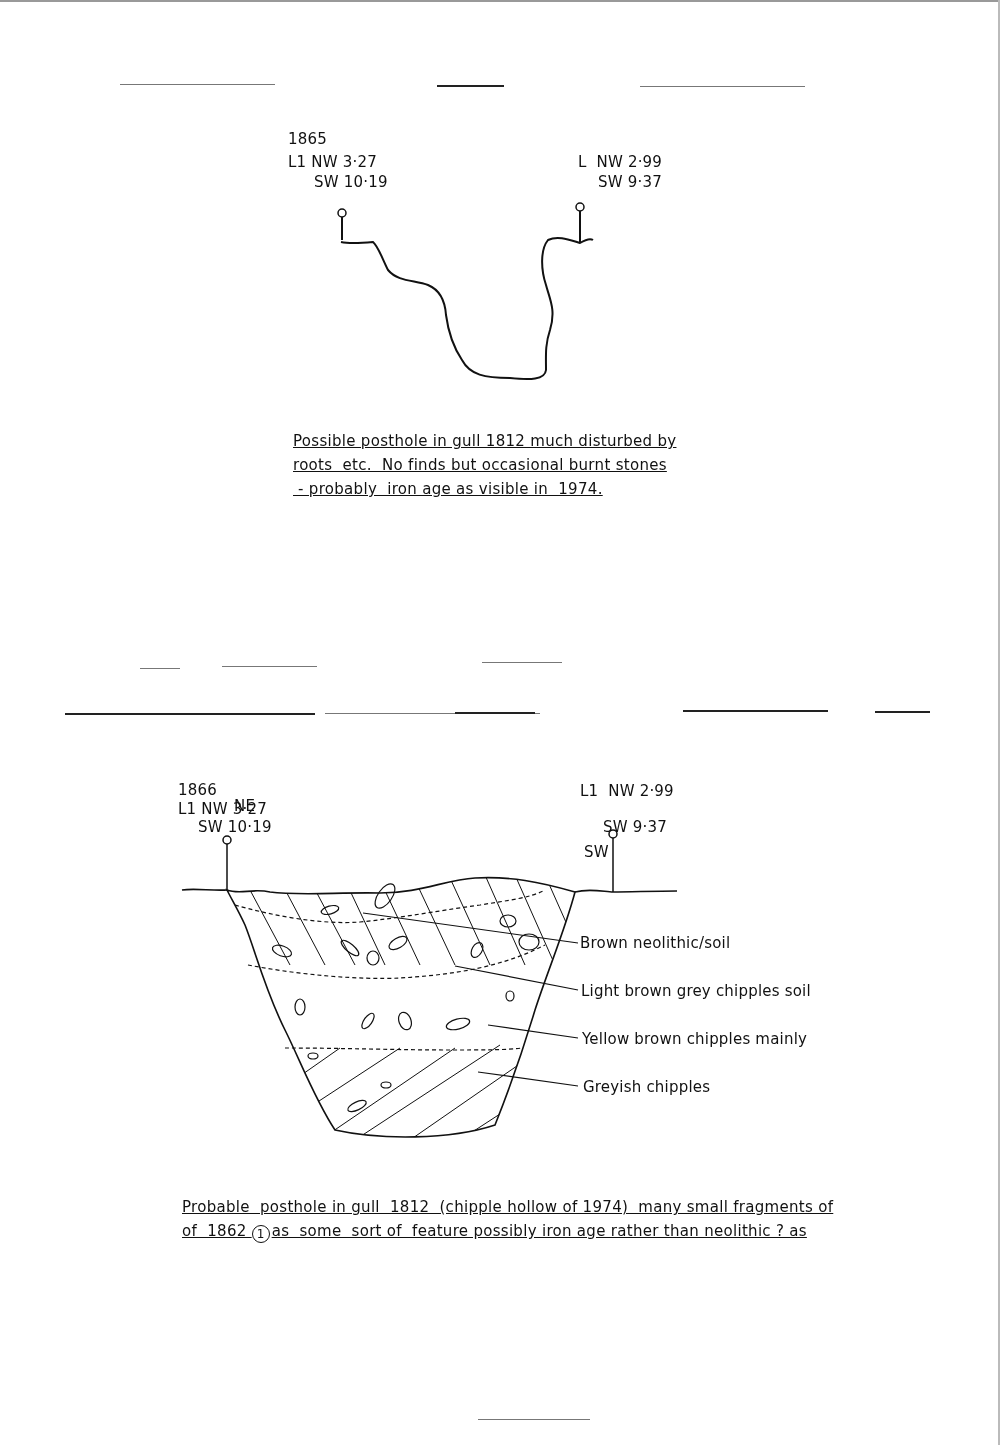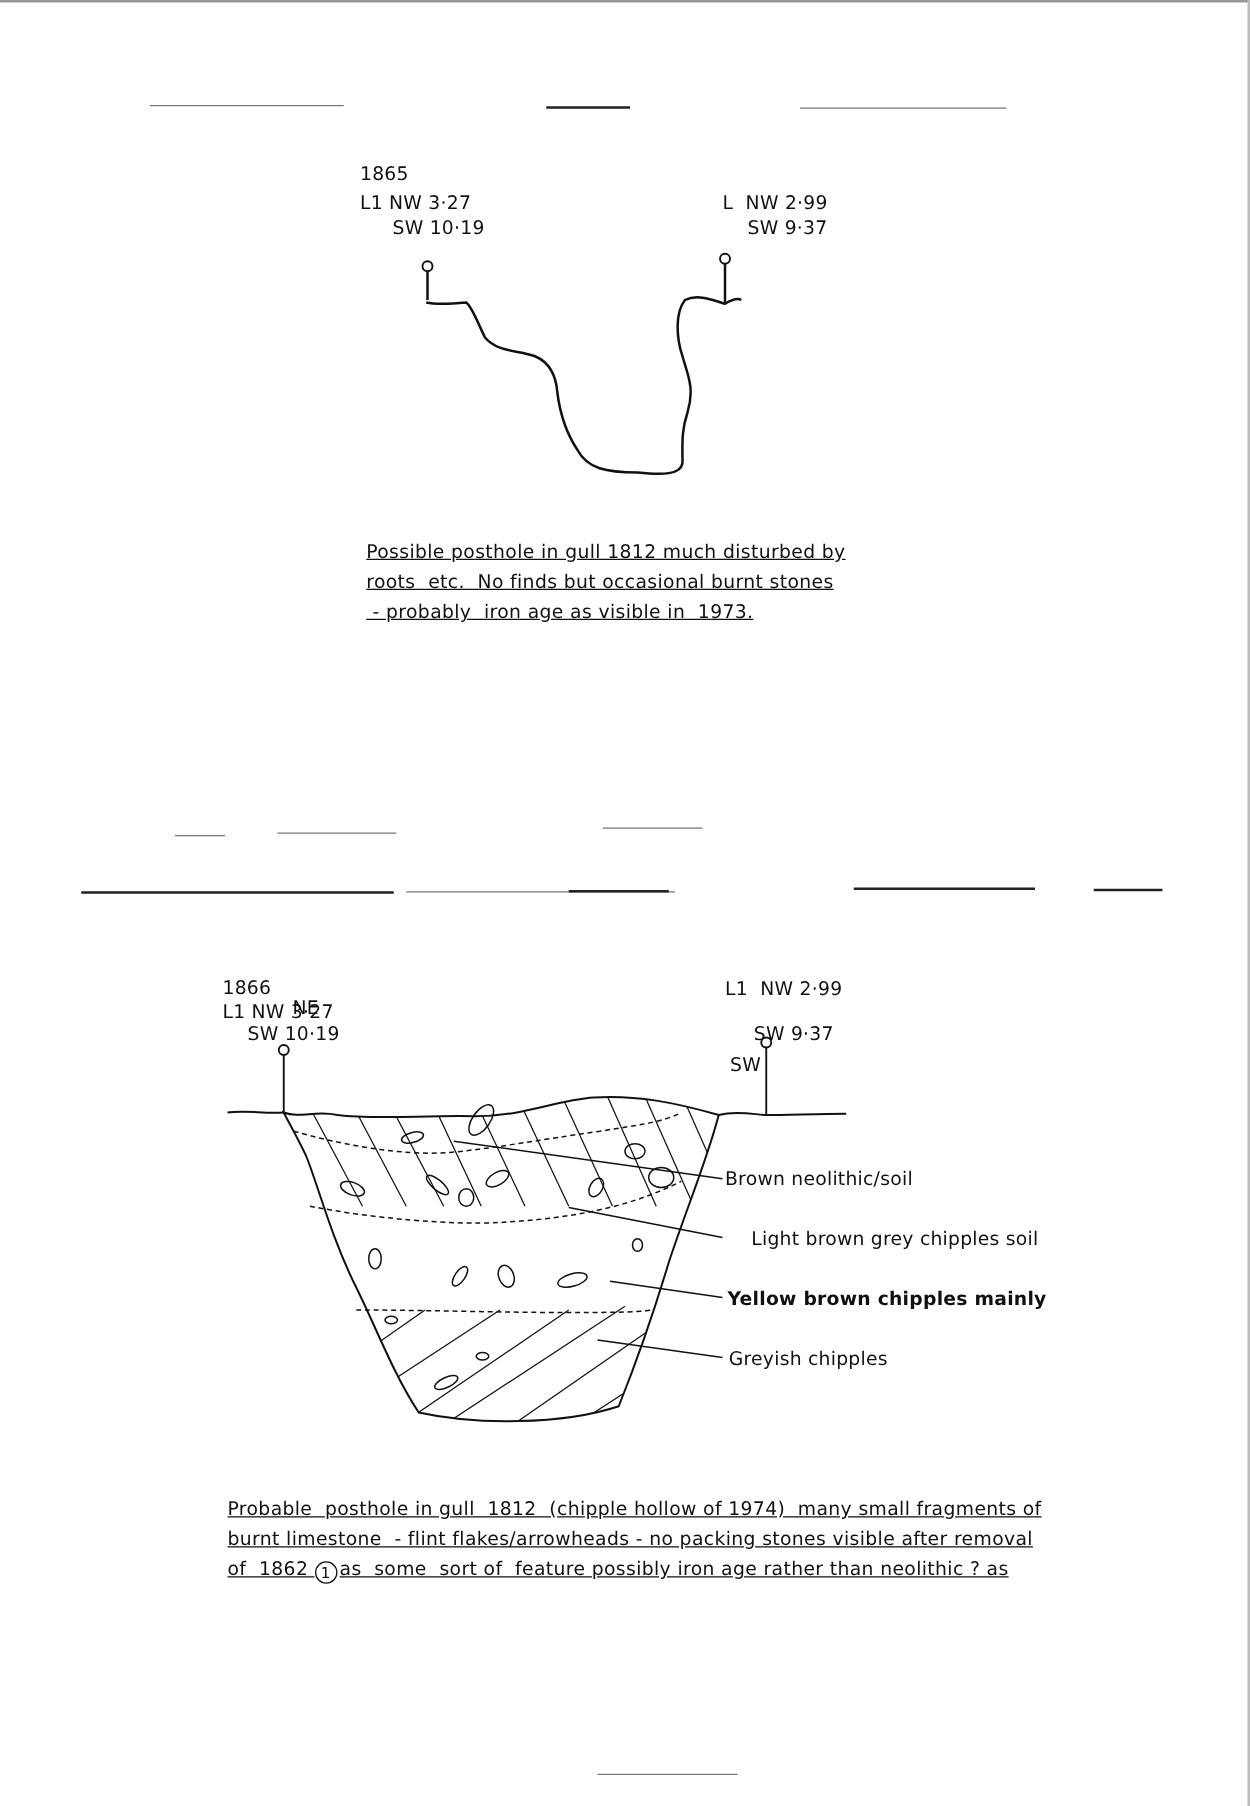--- a/index.html
+++ b/index.html
@@ -42,21 +42,21 @@
       <circle cx="580" cy="207" r="4" stroke-width="1.5"></circle>
       <line x1="580" y1="211" x2="580" y2="243"></line>
 
       <path d="M341,242 C350,244 362,243 373,242 C378,246 382,258 388,270 C398,282 415,280 428,285 C440,290 445,300 446,315 C448,330 452,345 462,360 C470,375 485,378 510,378 C530,380 545,380 546,370 C546,355 545,345 550,330 C556,310 550,300 546,285 C541,270 540,250 548,240 C558,235 570,240 580,243 C585,240 590,238 593,240"></path>
     </g>
   </svg>
 
   <div class="para" style="left:293px;top:429px;">
     <div>Possible posthole in gull 1812 much disturbed by</div>
     <div>roots  etc.  No finds but occasional burnt stones</div>
-    <div> - probably  iron age as visible in  1973.</div>
+    <div> - probably  iron age as visible in  1974.</div>
   </div>
 
   <div class="rule faint" style="left:140px;top:668px;width:40px;"></div>
   <div class="rule faint" style="left:222px;top:666px;width:95px;"></div>
   <div class="rule faint" style="left:482px;top:662px;width:80px;"></div>
   <div class="rule" style="left:65px;top:713px;width:250px;height:1.5px;"></div>
   <div class="rule faint" style="left:325px;top:713px;width:215px;"></div>
   <div class="rule" style="left:455px;top:712px;width:80px;"></div>
   <div class="rule" style="left:683px;top:710px;width:145px;height:1.5px;"></div>
   <div class="rule" style="left:875px;top:711px;width:55px;"></div>
@@ -137,24 +137,23 @@
       <g stroke-width="1.2">
         <line x1="363" y1="913" x2="578" y2="943"></line>
         <line x1="455" y1="966" x2="578" y2="990"></line>
         <line x1="488" y1="1025" x2="578" y2="1038"></line>
         <line x1="478" y1="1072" x2="578" y2="1086"></line>
       </g>
     </g>
   </svg>
 
   <div class="txt" style="left:580px;top:934px;">Brown neolithic/soil</div>
-  <div class="txt" style="left:581px;top:982px;margin-left:20px;">Light brown grey chipples soil</div>
-  <div class="txt" style="left:582px;top:1030px;font-weight:bold;">Yellow brown chipples mainly</div>
+  <div class="txt" style="left:581px;top:982px;">Light brown grey chipples soil</div>
+  <div class="txt" style="left:582px;top:1030px;">Yellow brown chipples mainly</div>
   <div class="txt" style="left:583px;top:1078px;">Greyish chipples</div>
 
   <div class="para" style="left:182px;top:1195px;">
     <div>Probable  posthole in gull  1812  (chipple hollow of 1974)  many small fragments of</div>
-    <div>burnt limestone  - flint flakes/arrowheads - no packing stones visible after removal</div>
     <div><span>of  1862 </span><span class="circ">1</span><span>as  some  sort of  feature possibly iron age rather than neolithic ? as</span></div>
   </div>
 
   <div class="rule faint" style="left:478px;top:1419px;width:112px;"></div>
 </div>
 
 </body></html>

